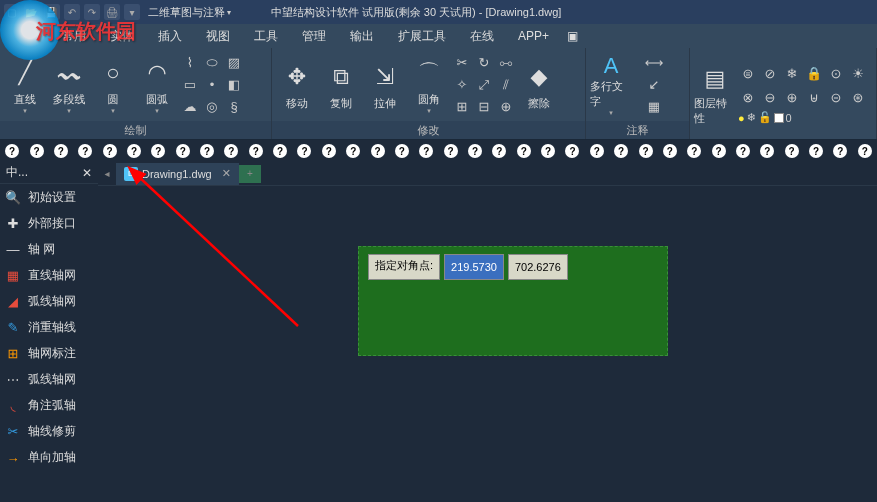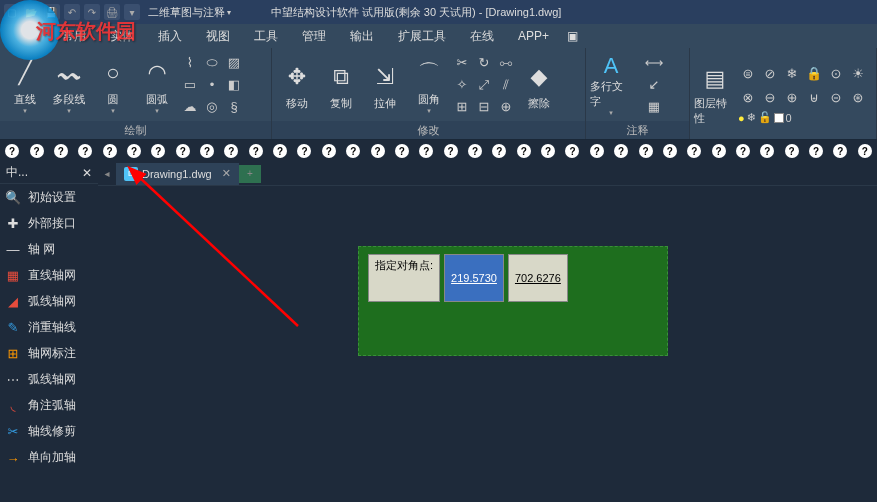--- a/index.html
+++ b/index.html
@@ -52,21 +52,21 @@
 .doc-tabs { height: 24px; display: flex; align-items: center; background: #1e2a3a; border-bottom: 1px solid #2a3848; }
 .doc-tab { height: 22px; background: #2e4258; color: #ddd; font-size: 11px; padding: 0 8px; display: flex; align-items: center; gap: 4px; }
 .doc-tab .dwg-icon { width: 14px; height: 14px; background: #4FC3F7; border-radius: 2px; font-size: 8px; color: #fff; display: flex; align-items: center; justify-content: center; }
 .doc-tab .close { font-size: 11px; color: #aaa; margin-left: 6px; cursor: pointer; }
 .tab-nav { width: 18px; height: 18px; color: #888; display: flex; align-items: center; justify-content: center; font-size: 10px; cursor: pointer; }
 
 .canvas { position: absolute; top: 24px; left: 0; right: 0; bottom: 0; background: #1e2a3a; }
 .selection-box { position: absolute; border: 1px dashed #3a8f3a; background: #1e6e1e; }
 .command-prompt { position: absolute; display: flex; gap: 4px; }
 .prompt-label { background: #d8d8c8; color: #000; font-size: 11px; padding: 3px 6px; border: 1px solid #888; }
-.prompt-input { background: #d8d8c8; color: #000; font-size: 11px; padding: 17px 6px; border: 1px solid #888; text-decoration: underline; }
+.prompt-input { background: #d8d8c8; color: #000; font-size: 11px; padding: 6px 6px; border: 1px solid #888; }
 .prompt-input.sel { background: #3a6fbf; color: #fff; }
 
 .red-arrow { position: absolute; pointer-events: none; }
 
 .layer-props { display: flex; align-items: center; gap: 2px; font-size: 11px; }
 .color-swatch { width: 10px; height: 10px; background: #fff; border: 1px solid #888; }
 </style>
 </head>
 <body>
 

